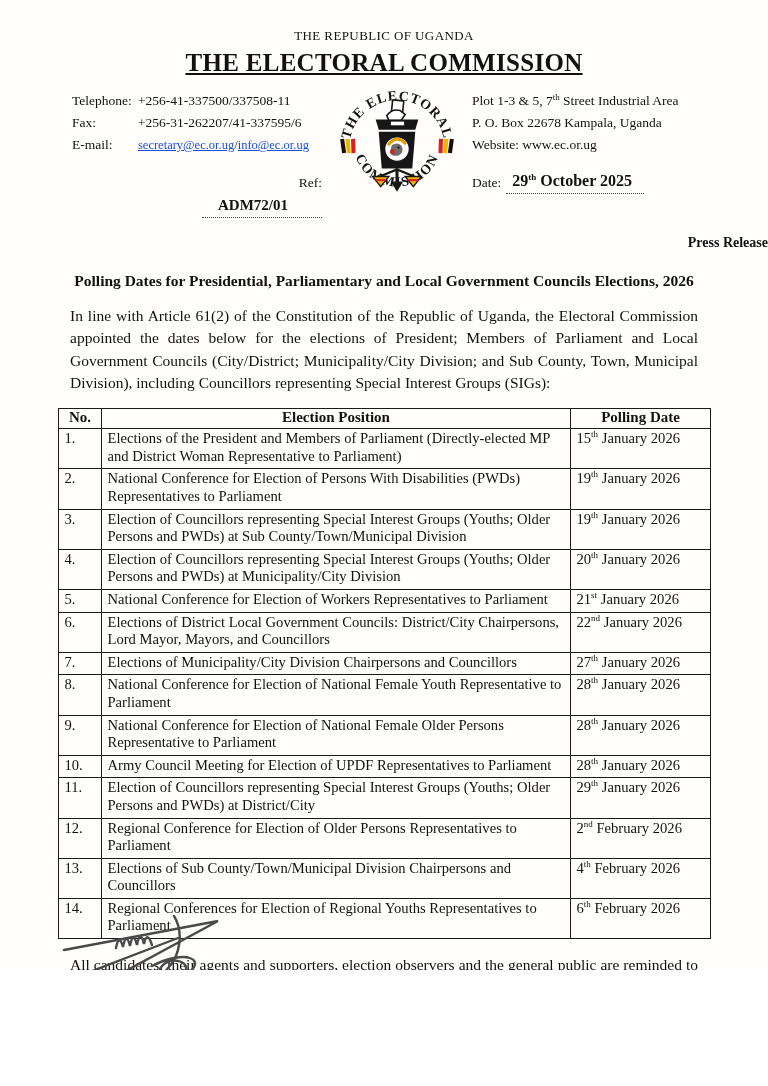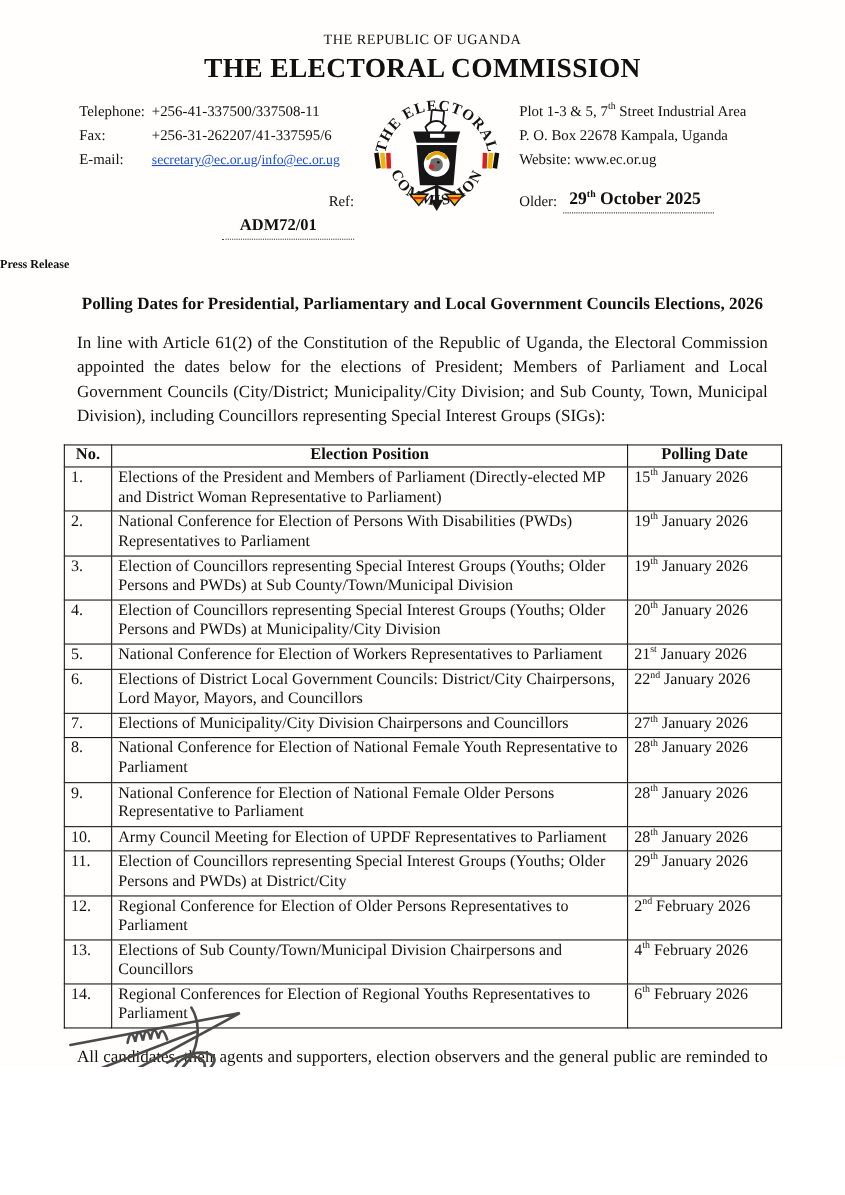--- a/index.html
+++ b/index.html
@@ -6,38 +6,38 @@
   html,body { background:#ffffff; }
   .page {
     position:relative; width:768px; height:970px; margin:0 auto;
     background:#fffefd; color:#111;
     font-family:"Liberation Serif", serif; overflow:hidden;
   }
   sup { font-size:9px; vertical-align:super; line-height:0; }
 
   
   .republic { padding-top:28px; text-align:center; font-size:13px; letter-spacing:.4px; }
-  .org-title { margin-top:5px; text-align:center; font-size:25px; font-weight:bold; letter-spacing:.3px; }
+  .org-title { margin-top:5px; text-align:center; font-size:25px; font-weight:bold; letter-spacing:.3px;text-decoration:underline; }
 
   
   .letterhead { display:flex; justify-content:space-between; align-items:flex-start; padding:13px 58px 0 72px; }
   .lh-left { width:250px; font-size:13.5px; line-height:22px; }
   .contact-row { display:flex; }
   .contact-label { width:66px; flex:0 0 66px; }
   .contact-value a { color:#1d4ed8; text-decoration:underline; font-size:12.5px; }
   .email-sep { color:#222; font-size:12.5px; }
   .ref-row { margin-top:16px; display:flex; align-items:flex-end; font-size:13.5px;flex-direction:column; }
   .ref-value { font-weight:bold; font-size:15px; border-bottom:1.6px dotted #444; margin-left:4px; padding:0 34px 1px 16px; }
   .lh-right { width:238px; font-size:13.5px; line-height:22px; }
   .date-row { margin-top:14px; display:flex; align-items:flex-end; }
   .date-value { font-weight:bold; font-size:16px; border-bottom:1.6px dotted #444; margin-left:5px; padding:0 12px 1px 6px; }
   .logo-wrap { flex:0 0 122px; margin-top:-7px; }
 
   
-  .press-release { margin-top:17px; text-align:left; font-size:11px; font-weight:bold; }
+  .press-release { margin-top:17px; text-align:right; font-size:14px; font-weight:bold; }
   .doc-title { margin-top:21px; text-align:center; font-size:15.5px; font-weight:bold; }
   .para { margin:15px 70px 0 70px; font-size:15.5px; line-height:22.4px; text-align:justify; }
 
   
   table.polling { margin:13px auto 0 auto; width:652px; border-collapse:collapse; font-size:14.6px; table-layout:fixed; }
   table.polling th, table.polling td {
     border:1.6px solid #1a1a1a; vertical-align:top;
     padding:1px 5px 3px 6px; line-height:17.6px;
   }
   table.polling th { font-weight:bold; text-align:center; font-size:15px; padding-top:0; padding-bottom:2px; }
@@ -142,21 +142,21 @@
           <line x1="71" y1="95.5" x2="81" y2="95.5" stroke="#d8201d" stroke-width="2"></line>
         </g>
       </svg>
     </div>
 
     <div class="lh-right">
       <div>Plot 1-3 &amp; 5, 7<sup>th</sup> Street Industrial Area</div>
       <div>P. O. Box 22678 Kampala, Uganda</div>
       <div>Website: www.ec.or.ug</div>
       <div class="date-row">
-        <span>Older:</span>
+        <span>Date:</span>
         <span class="date-value">29<sup>th</sup> October 2025</span>
       </div>
     </div>
   </div>
 
   <div class="press-release">Press Release</div>
   <div class="doc-title">Polling Dates for Presidential, Parliamentary and Local Government Councils Elections, 2026</div>
   <p class="para">In line with Article 61(2) of the Constitution of the Republic of Uganda, the Electoral Commission appointed the dates below for the elections of President; Members of Parliament and Local Government Councils (City/District; Municipality/City Division; and Sub County, Town, Municipal Division), including Councillors representing Special Interest Groups (SIGs):</p>
 
   <table class="polling">

